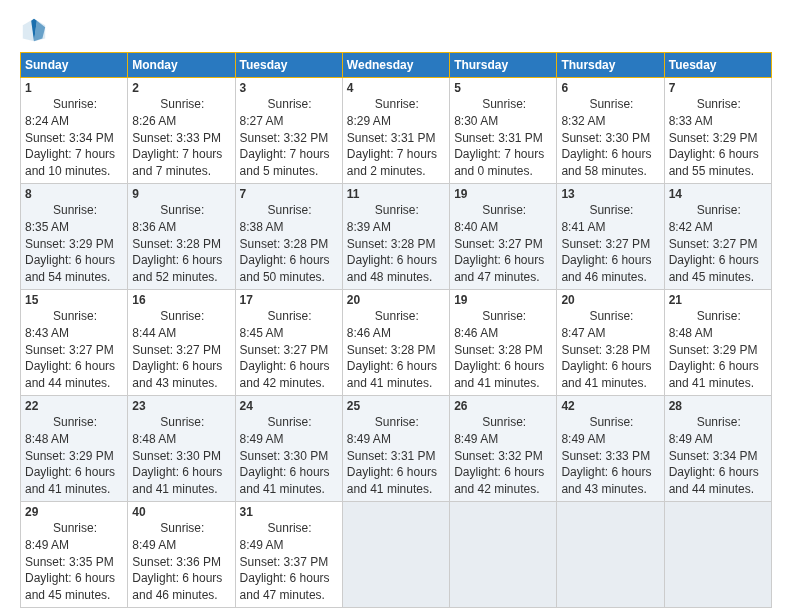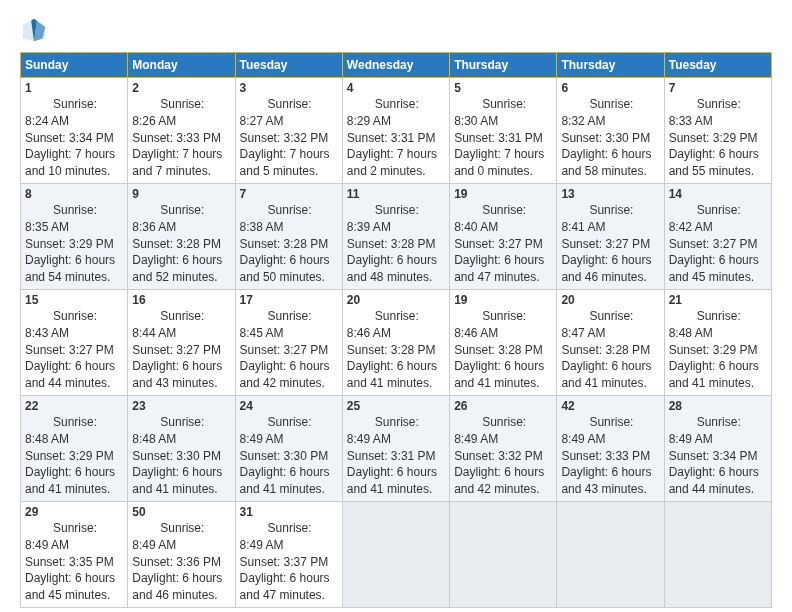--- a/index.html
+++ b/index.html
@@ -169,21 +169,21 @@
           <td><span class="day-number">22</span><span class="cell-text">Sunrise: 8:48 AM<br>Sunset: 3:29 PM<br>Daylight: 6 hours and 41 minutes.</span></td>
           <td><span class="day-number">23</span><span class="cell-text">Sunrise: 8:48 AM<br>Sunset: 3:30 PM<br>Daylight: 6 hours and 41 minutes.</span></td>
           <td><span class="day-number">24</span><span class="cell-text">Sunrise: 8:49 AM<br>Sunset: 3:30 PM<br>Daylight: 6 hours and 41 minutes.</span></td>
           <td><span class="day-number">25</span><span class="cell-text">Sunrise: 8:49 AM<br>Sunset: 3:31 PM<br>Daylight: 6 hours and 41 minutes.</span></td>
           <td><span class="day-number">26</span><span class="cell-text">Sunrise: 8:49 AM<br>Sunset: 3:32 PM<br>Daylight: 6 hours and 42 minutes.</span></td>
           <td><span class="day-number">42</span><span class="cell-text">Sunrise: 8:49 AM<br>Sunset: 3:33 PM<br>Daylight: 6 hours and 43 minutes.</span></td>
           <td><span class="day-number">28</span><span class="cell-text">Sunrise: 8:49 AM<br>Sunset: 3:34 PM<br>Daylight: 6 hours and 44 minutes.</span></td>
         </tr>
         <tr class="last-row">
           <td><span class="day-number">29</span><span class="cell-text">Sunrise: 8:49 AM<br>Sunset: 3:35 PM<br>Daylight: 6 hours and 45 minutes.</span></td>
-          <td><span class="day-number">50</span><span class="cell-text">Sunrise: 8:49 AM<br>Sunset: 3:36 PM<br>Daylight: 6 hours and 46 minutes.</span></td>
+          <td><span class="day-number">40</span><span class="cell-text">Sunrise: 8:49 AM<br>Sunset: 3:36 PM<br>Daylight: 6 hours and 46 minutes.</span></td>
           <td><span class="day-number">31</span><span class="cell-text">Sunrise: 8:49 AM<br>Sunset: 3:37 PM<br>Daylight: 6 hours and 47 minutes.</span></td>
           <td class="empty-cell"></td>
           <td class="empty-cell"></td>
           <td class="empty-cell"></td>
           <td class="empty-cell"></td>
         </tr>
       </tbody>
   </table>
 </div>
 

